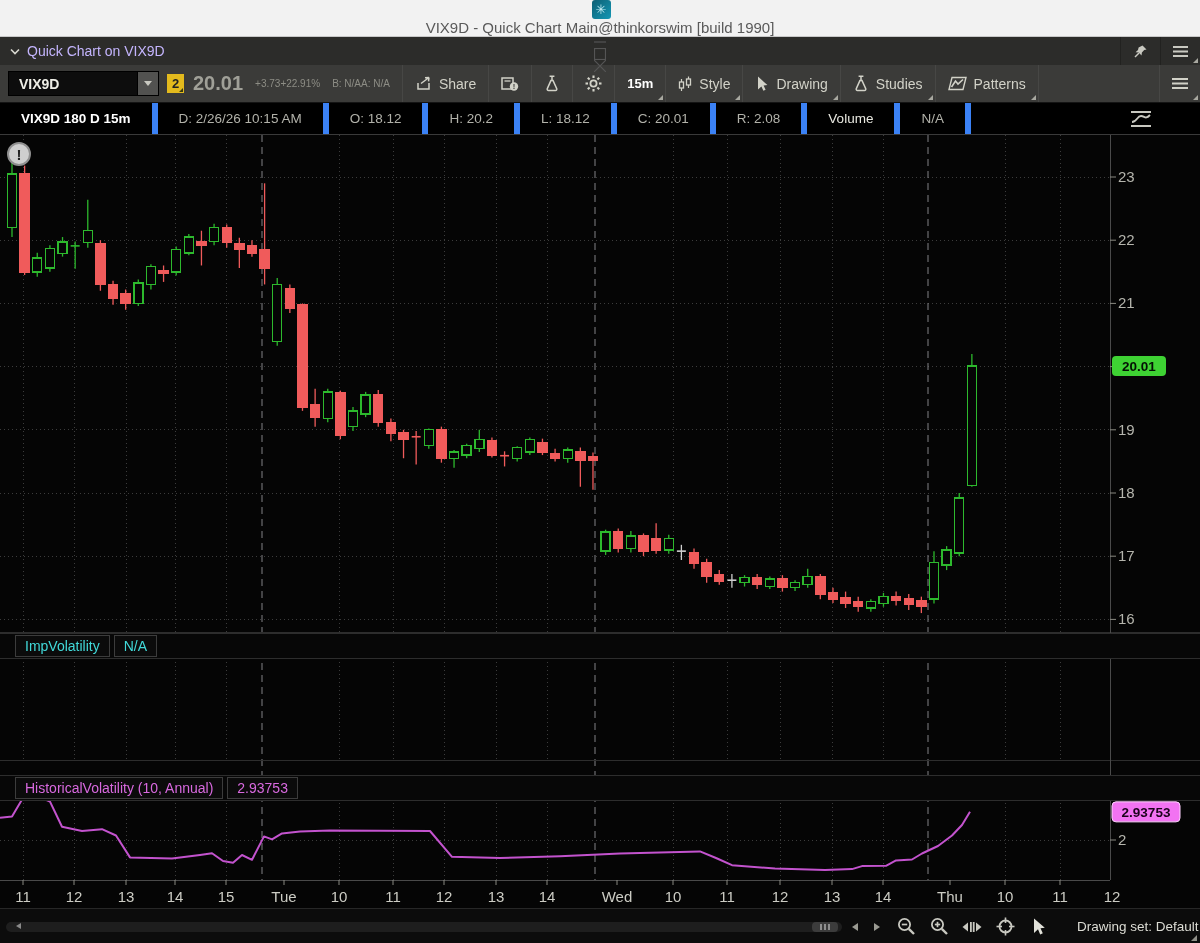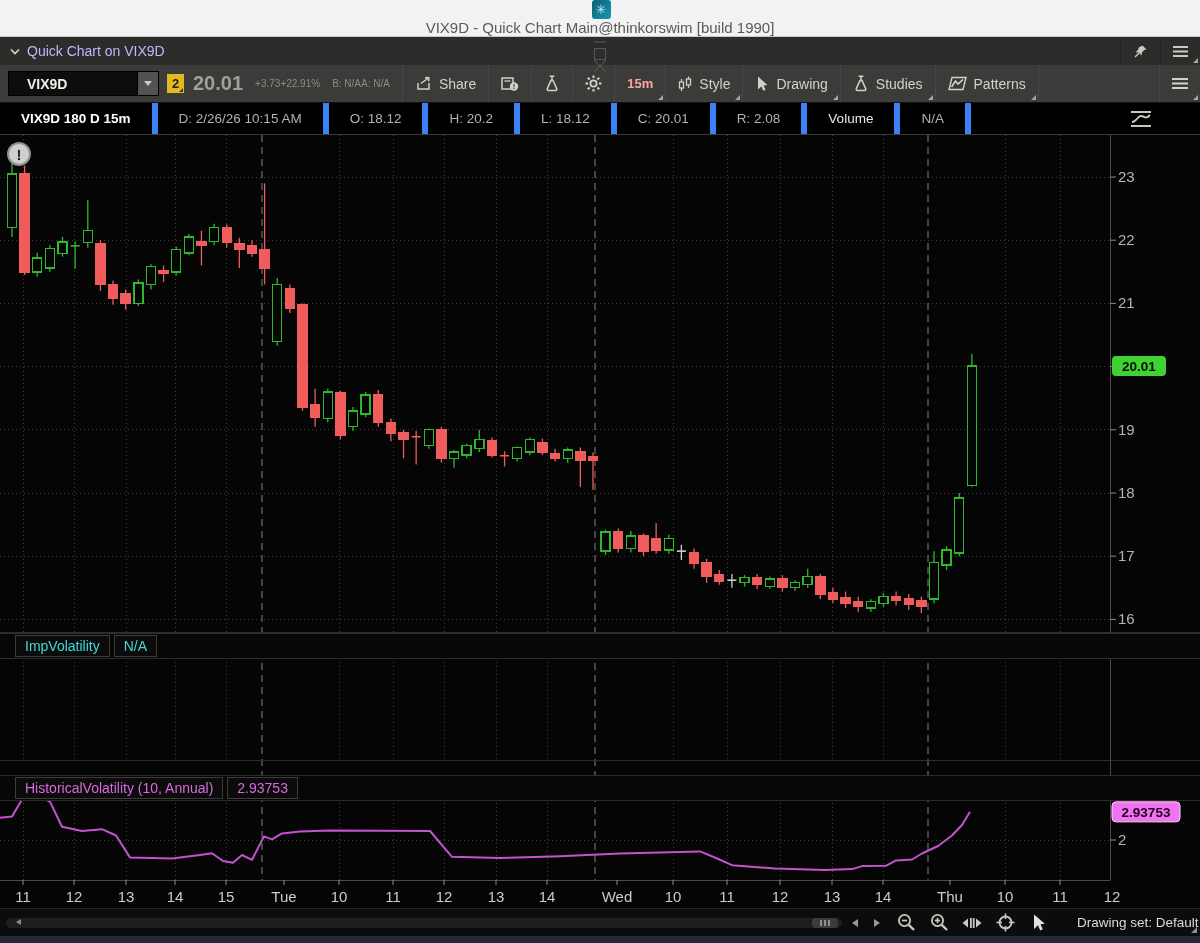--- a/index.html
+++ b/index.html
@@ -22,32 +22,32 @@
   .tab-left { display:flex; align-items:center; gap:7px; padding-left:10px; flex:1; }
   .tabbar .icon-btn { position:relative; width:40px; height:100%; display:flex; align-items:center; justify-content:center; border-left:1px solid #222220; }
 
   
   .toolbar { height:38px; background:#3b3b39; display:flex; align-items:stretch; border-bottom:1px solid #141414; }
   .tb-sep { width:1px; background:#2c2c2a; border-right:1px solid #474745; flex:none; }
   .tb-btn { position:relative; display:flex; align-items:center; gap:7px; padding:0 12px; color:#d2d2c8; font-size:14px; cursor:default; }
   .corner::after { content:""; position:absolute; right:2px; bottom:2px; border-left:5px solid transparent; border-bottom:5px solid #a8a8a0; }
   .symbol-wrap { display:flex; align-items:center; padding:0 8px; gap:0; }
   .symbol-input { width:130px; height:25px; background:#0d0d0d; border:1px solid #000; color:#eeeee6;
-    font-weight:bold; font-size:14px; padding:0 18px; font-family:"Liberation Sans",sans-serif; }
+    font-weight:bold; font-size:14px; padding:0 10px; font-family:"Liberation Sans",sans-serif; }
   .symbol-dd { width:21px; height:25px; background:#525250; border:1px solid #000; border-left:none;
     display:flex; align-items:center; justify-content:center; }
   .symbol-dd i { border-left:4px solid transparent; border-right:4px solid transparent; border-top:5px solid #c9c9c1; }
   .qbadge { position:relative; width:17px; height:19px; background:#e3ba1d; color:#222; font-weight:bold; font-size:13px;
     display:flex; align-items:center; justify-content:center; align-self:center; margin-right:9px; }
   .qbadge::after { content:""; position:absolute; right:1px; bottom:1px; border-left:4px solid transparent; border-bottom:4px solid #3a3a10; }
   .big-price { align-self:center; font-size:20px; font-weight:bold; color:#a0a098; margin-right:12px; }
   .mini-col { align-self:center; display:flex; flex-direction:row; justify-content:center; font-size:10px;
     color:#8d8d85; line-height:12px; margin-right:12px; }
   .toolbar .spacer { flex:1; }
-  .tb-label-strong { font-weight:bold; color:#fca5a5; font-size:13px;text-align:center; }
+  .tb-label-strong { font-weight:bold; color:#ffffff; font-size:13px;text-align:center; }
 
   
   .ohlc-row { height:32px; background:#000; display:flex; align-items:stretch; border-bottom:1px solid #3a3a3a; font-size:13.5px; color:#b2b2aa; }
   .ohlc-cell { display:flex; align-items:center; padding:0 21px; border-right:6px solid #3b82f6; white-space:nowrap; }
   .ohlc-title { color:#fff; font-weight:bold; }
   .ohlc-vol { color:#e8e8e0; }
   .ohlc-row .spacer { flex:1; border-right:none; }
   .wave-icon { display:flex; align-items:center; padding-right:46px; }
 
   
@@ -58,21 +58,21 @@
     display:flex; align-items:center; justify-content:center; z-index:3; }
   .panel-header { position:absolute; left:0; width:1200px; height:26px; background:#070707;
     border-top:1px solid #2d2d2d; border-bottom:1px solid #2d2d2d; display:flex; align-items:center; gap:4px; padding-left:15px; z-index:2; }
   .ph-box { border:1px solid #3c3c3c; background:#0b0b0b; padding:1px 9px; font-size:14px; height:22px; display:flex; align-items:center; }
   .impvol-header { top:498px; }
   .impvol-header .ph-box { color:#41d9d9; }
   .hv-header { top:640px; }
   .hv-header .ph-box { color:#d869df; }
 
   
-  .statusbar { height:28px; background:#0c0c0c; border-top:1px solid #272727; display:flex; align-items:center; color:#c9c9c1; }
+  .statusbar { height:36px; background:#0c0c0c; border-top:1px solid #272727; display:flex; align-items:center; color:#c9c9c1; }
   .scroll-track { position:relative; width:836px; height:10px; margin-left:6px; background:#1e1e1e; border-radius:5px; flex:none; }
   .scroll-larrow { position:absolute; left:10px; top:1.5px; border-top:3.5px solid transparent; border-bottom:3.5px solid transparent; border-right:5px solid #8a8a8a; }
   .scroll-grip { position:absolute; right:4px; top:0; width:26px; height:10px; background:#3c3c3c; border-radius:4px;
     display:flex; align-items:center; justify-content:center; gap:2px; }
   .scroll-grip i { width:2px; height:6px; background:#8f8f8f; }
   .sb-btn { width:18px; height:18px; display:flex; align-items:center; justify-content:center; margin-left:4px; }
   .tri-l { border-top:4px solid transparent; border-bottom:4px solid transparent; border-right:6px solid #9a9a92; }
   .tri-r { border-top:4px solid transparent; border-bottom:4px solid transparent; border-left:6px solid #9a9a92; }
   .sb-icon { width:26px; height:22px; display:flex; align-items:center; justify-content:center; margin-left:7px; }
   .sb-text { margin-left:26px; font-size:13.5px; color:#dcdcd4; }

